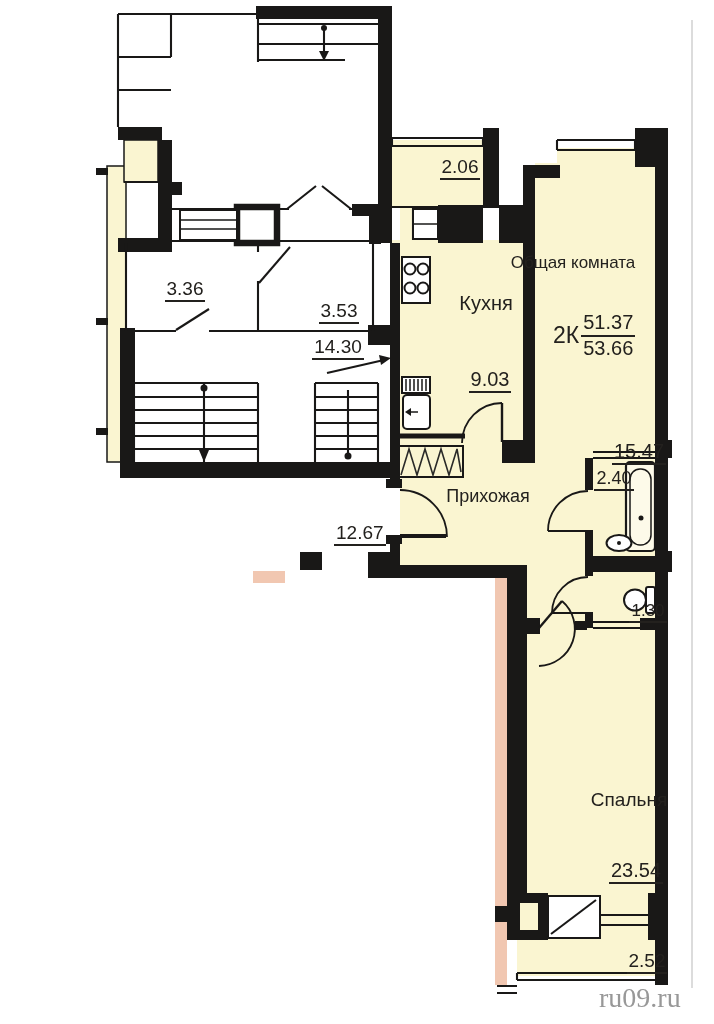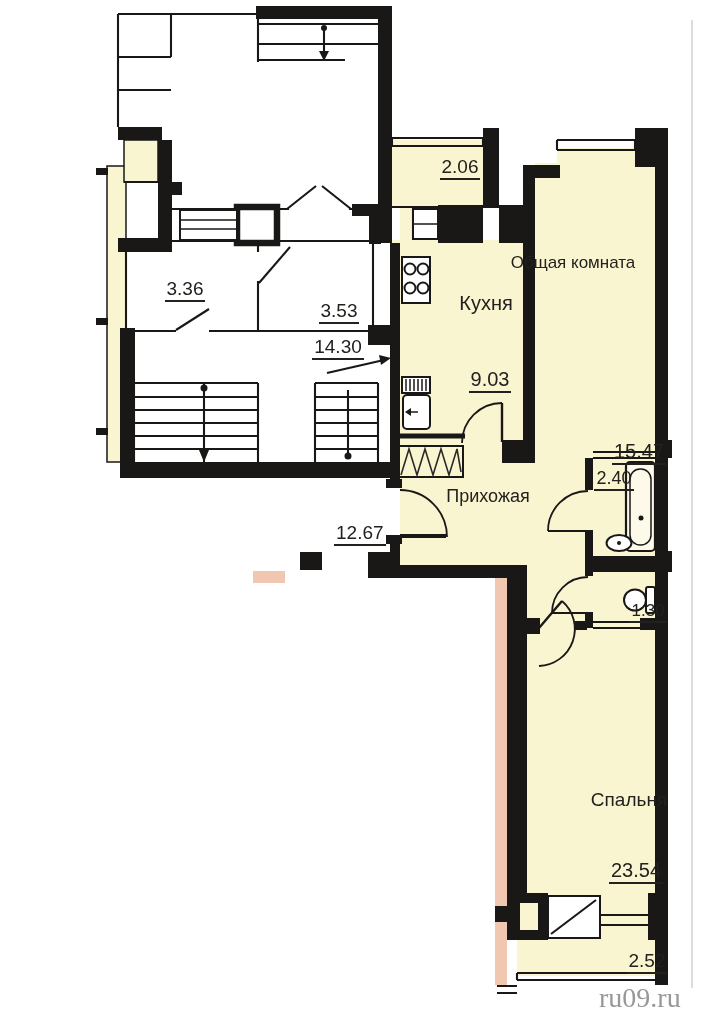--- a/index.html
+++ b/index.html
@@ -246,20 +246,27 @@
     <path class="scanline" d="M692,20V988"></path>
   </svg>
 
   <div class="lbl fs19" style="left:436px;top:157px;width:48px;"><span class="u">2.06</span></div>
 
   <div class="lbl fs20" style="left:450px;top:293px;width:72px;"><span>Кухня</span></div>
   <div class="lbl fs20" style="left:466px;top:369px;width:48px;"><span class="u">9.03</span></div>
 
   <div class="lbl fs17" style="left:506px;top:254px;width:134px;"><span>Общая комната</span></div>
 
+  <div class="apt">
+    <span class="type">2К</span>
+    <span class="frac">
+      <span class="top">51.37</span>
+      <span>53.66</span>
+    </span>
+  </div>
 
   <div class="lbl fs20" style="left:612px;top:425px;width:50px;margin-top:16px;"><span class="u">15.47</span></div>
   <div class="lbl fs18" style="left:594px;top:469px;width:40px;"><span class="u">2.40</span></div>
 
   <div class="lbl fs18" style="left:440px;top:487px;width:96px;"><span>Прихожая</span></div>
   <div class="lbl fs19" style="left:334px;top:523px;width:50px;"><span class="u">12.67</span></div>
 
   <div class="lbl fs17" style="left:629px;top:602px;width:38px;"><span class="u">1.30</span></div>
 
   <div class="lbl fs19" style="left:560px;top:790px;width:88px;margin-left:25px;"><span>Спальня</span></div>

